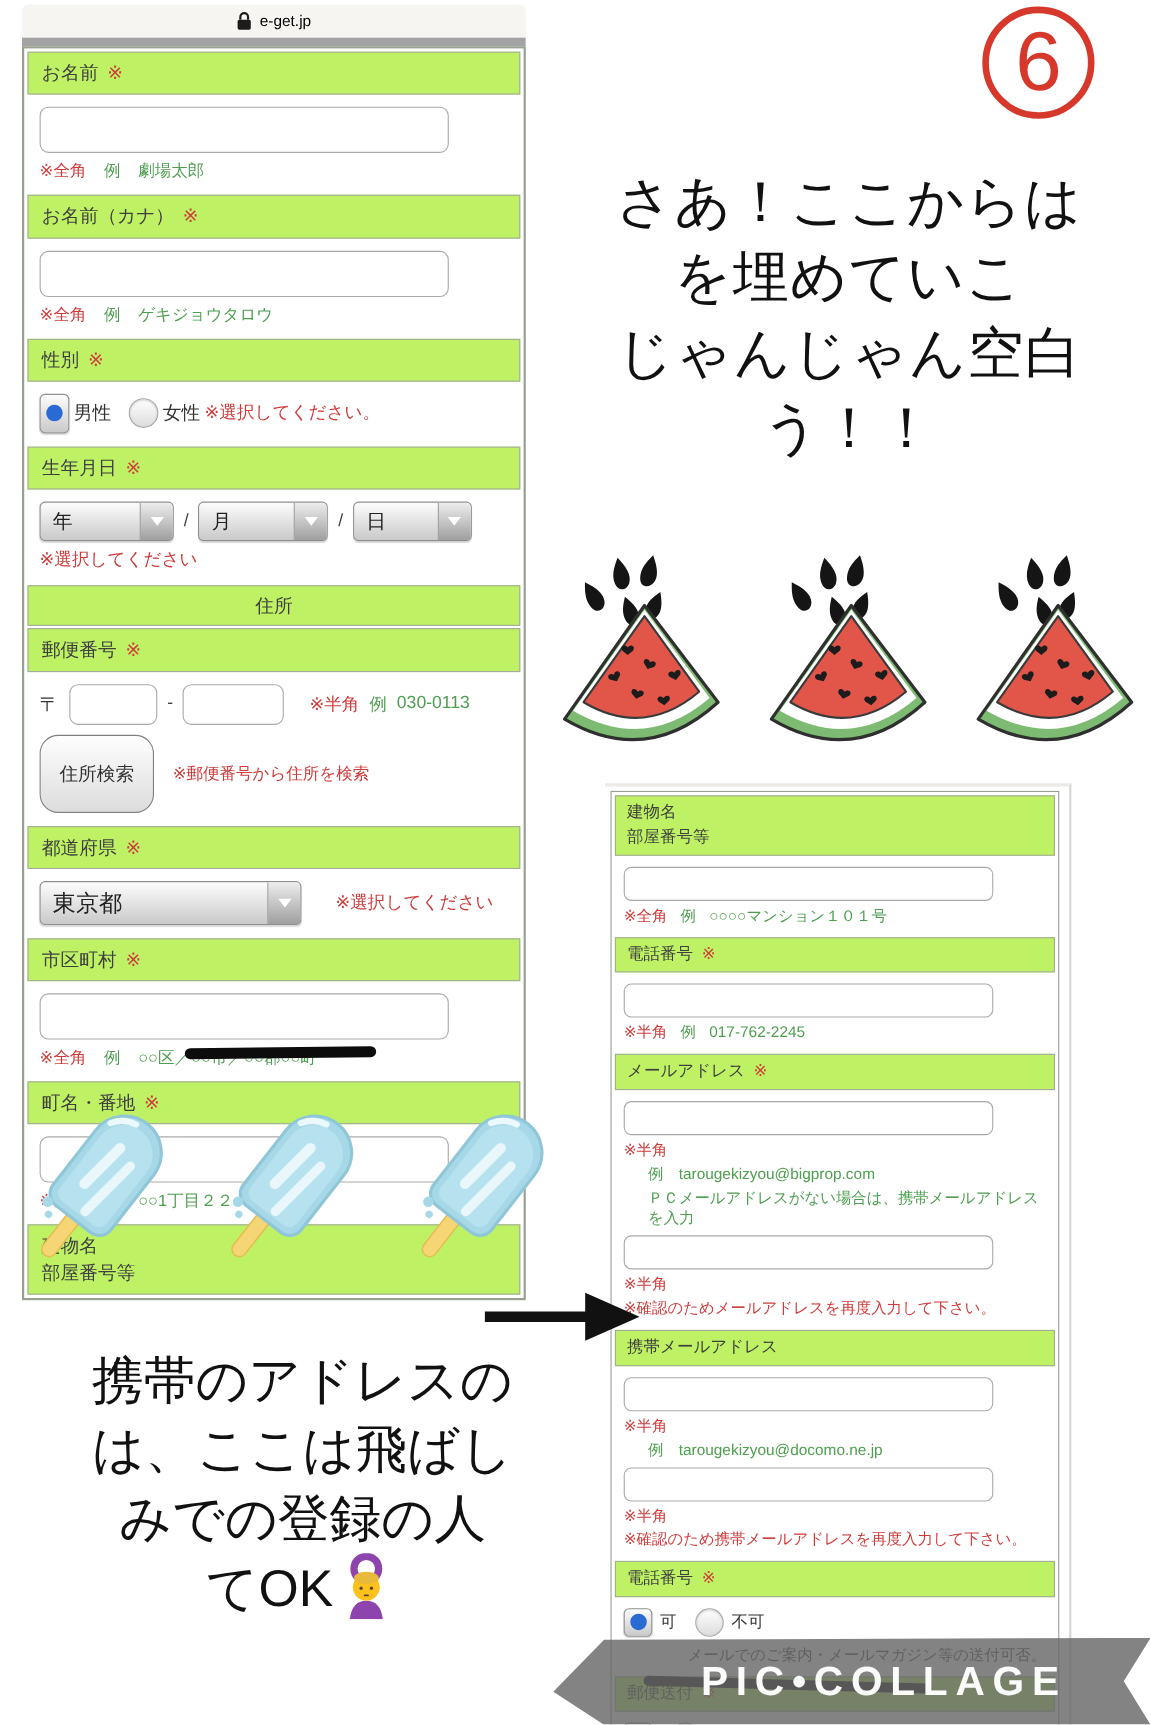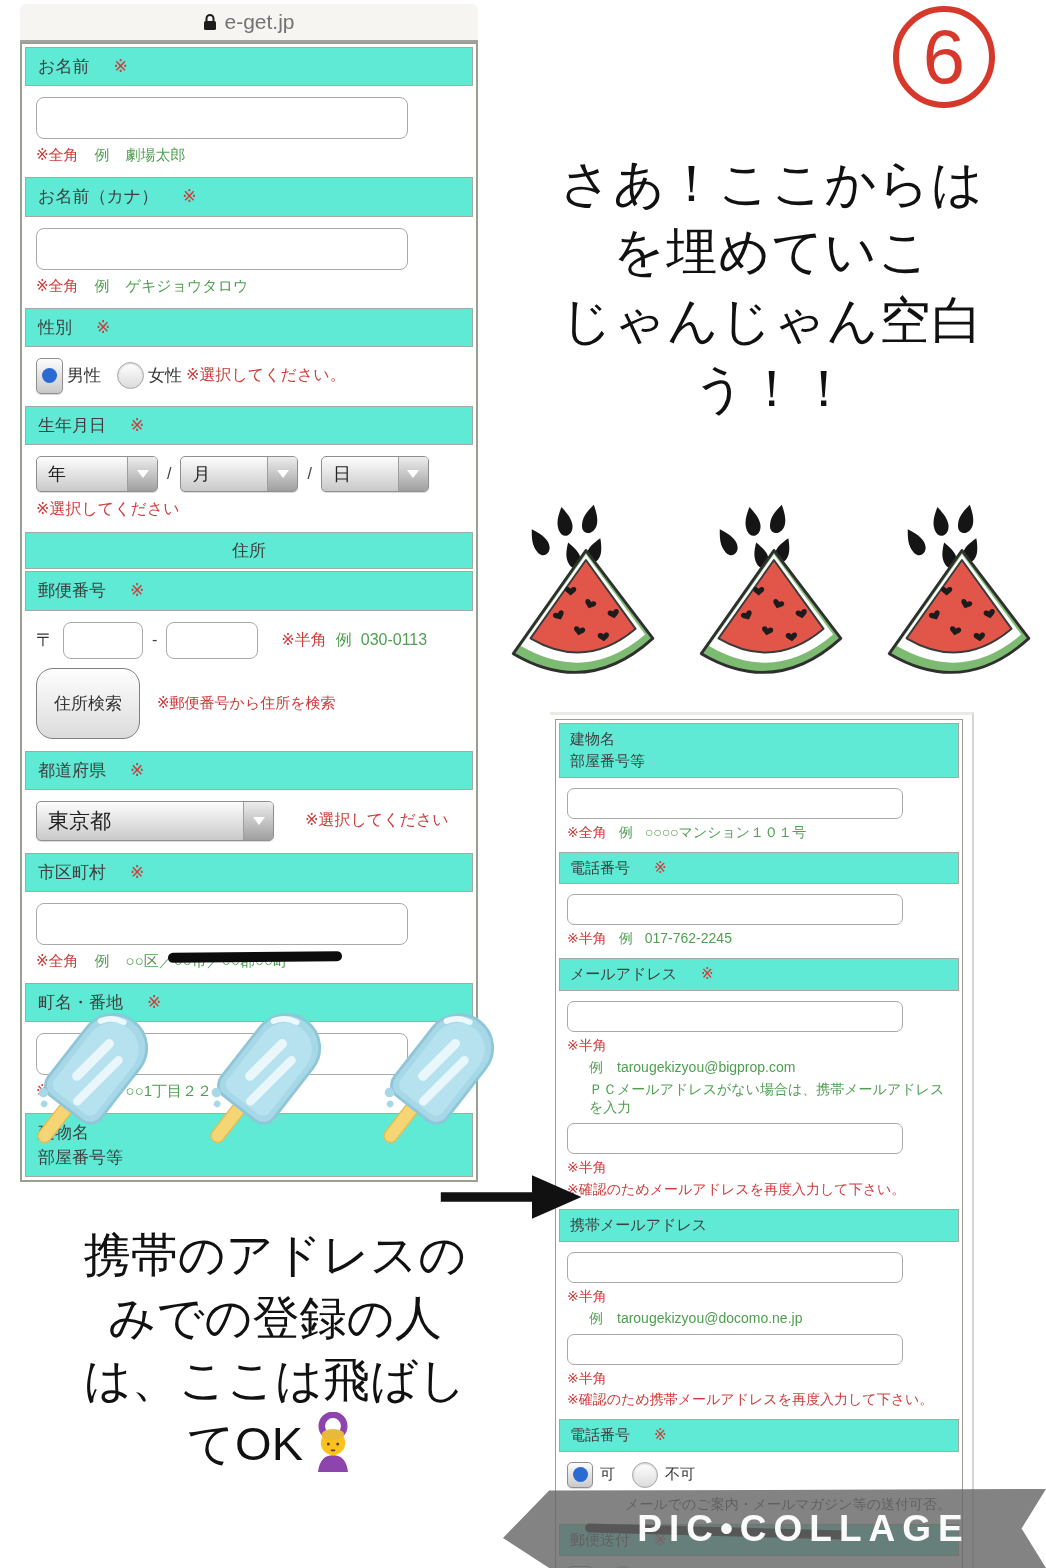--- a/index.html
+++ b/index.html
@@ -4,30 +4,30 @@
 <style>
   * { margin:0; padding:0; box-sizing:border-box; }
   html,body { background:#ffffff; }
   .canvas {
     position:relative; width:1046px; height:1568px; background:#fff; overflow:hidden;
     font-family:"Liberation Sans","DejaVu Sans",sans-serif; color:#3f3f3f;
   }
   
   .browser-bar{
     position:absolute; left:20px; top:4px; width:458px; height:38px;
-    background:#f7f5f2; border-bottom:2px solid #a3a3a3; border-radius:6px 6px 0 0;
+    background:#f7f5f2; border-bottom:8px solid #a3a3a3; border-radius:6px 6px 0 0;
     display:flex; align-items:center; justify-content:center; gap:7px;
-    font-size:21px; color:#737373; font-weight:500;
+    font-size:14px; color:#000000; font-weight:500;
   }
   
   .ftable{ background:#fff; border:2px solid #98a091; padding:1px; }
   .hdr{
-    background:#5eead4; border:1px solid #a4ab9c; margin:2px;
+    background:#bef264; border:1px solid #a4ab9c; margin:2px;
     padding:8px 12px; font-size:17px; color:#3f3f3f;
-    display:flex; align-items:center; gap:24px; line-height:1.25;
+    display:flex; align-items:center; gap:8px; line-height:1.25;
   }
   .hdr.center{ justify-content:center; }
   .hdr .stack{ display:flex; flex-direction:column; gap:3px; }
   .req{ color:#cf3b3b; }
   .fbody{ padding:9px 13px 10px 13px; background:#fff; }
   .inp{ background:#fff; border:1.6px solid #a9a9a9; border-radius:8px; display:block; }
   .inp.big{ width:372px; height:42px; }
   .note{ display:flex; gap:16px; margin-top:7px; font-size:15px; align-items:baseline; }
   .red{ color:#cf3b3b; }
   .grn{ color:#4e9e50; }
@@ -487,22 +487,22 @@
     </svg>
   </div>
 
   <svg class="arrow" width="152" height="58" viewBox="0 0 160 60">
     <line x1="4" y1="30" x2="106" y2="30" stroke="#111" stroke-width="10"></line>
     <polygon points="100,7 152,30 100,53" fill="#111"></polygon>
   </svg>
 
   <div class="note-left">
     <div>携帯のアドレスの</div>
+    <div>は、ここは飛ばし</div>
     <div>みでの登録の人</div>
-    <div>は、ここは飛ばし</div>
     <div>
       <span>てOK</span><svg class="emoji" viewBox="0 0 64 64">
         <circle cx="32" cy="15" r="12" fill="none" stroke="#8e44ad" stroke-width="7"></circle>
         <path d="M16 64 Q18 46 32 46 Q46 46 48 64 Z" fill="#8e44ad"></path>
         <circle cx="32" cy="33" r="13" fill="#fcc21b"></circle>
         <ellipse cx="32" cy="24" rx="12" ry="6" fill="#e8b93a"></ellipse>
         <circle cx="27" cy="34" r="1.6" fill="#5d4037"></circle>
         <circle cx="37" cy="34" r="1.6" fill="#5d4037"></circle>
         <rect x="29.5" y="40" width="5" height="1.8" rx="0.9" fill="#5d4037"></rect>
       </svg>

